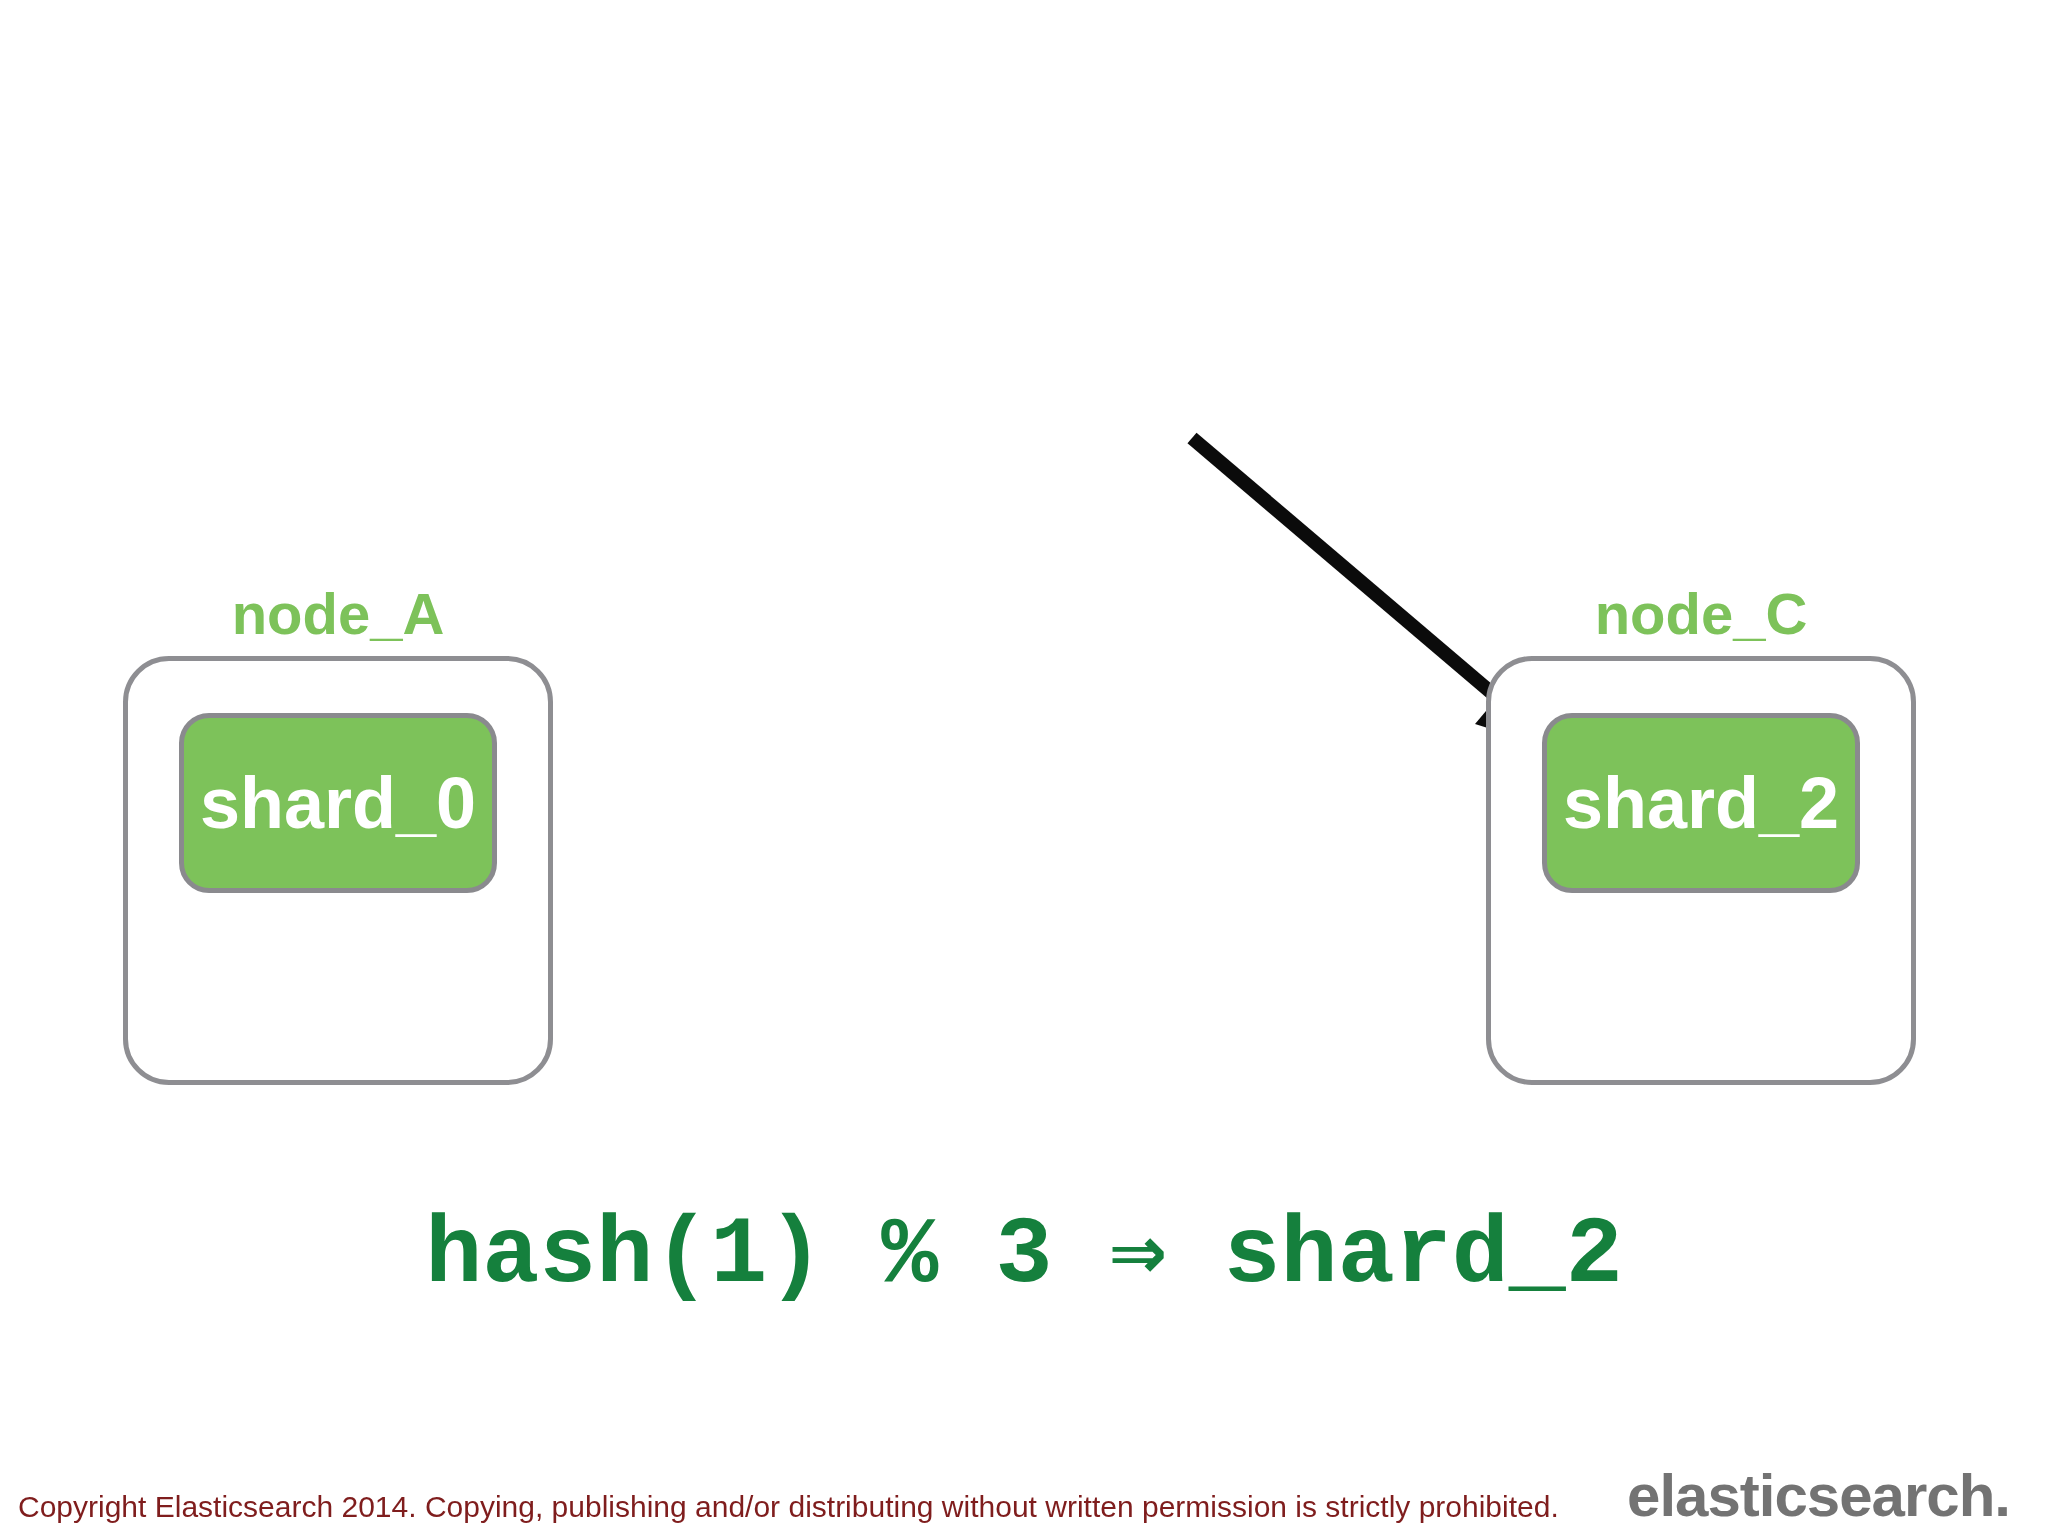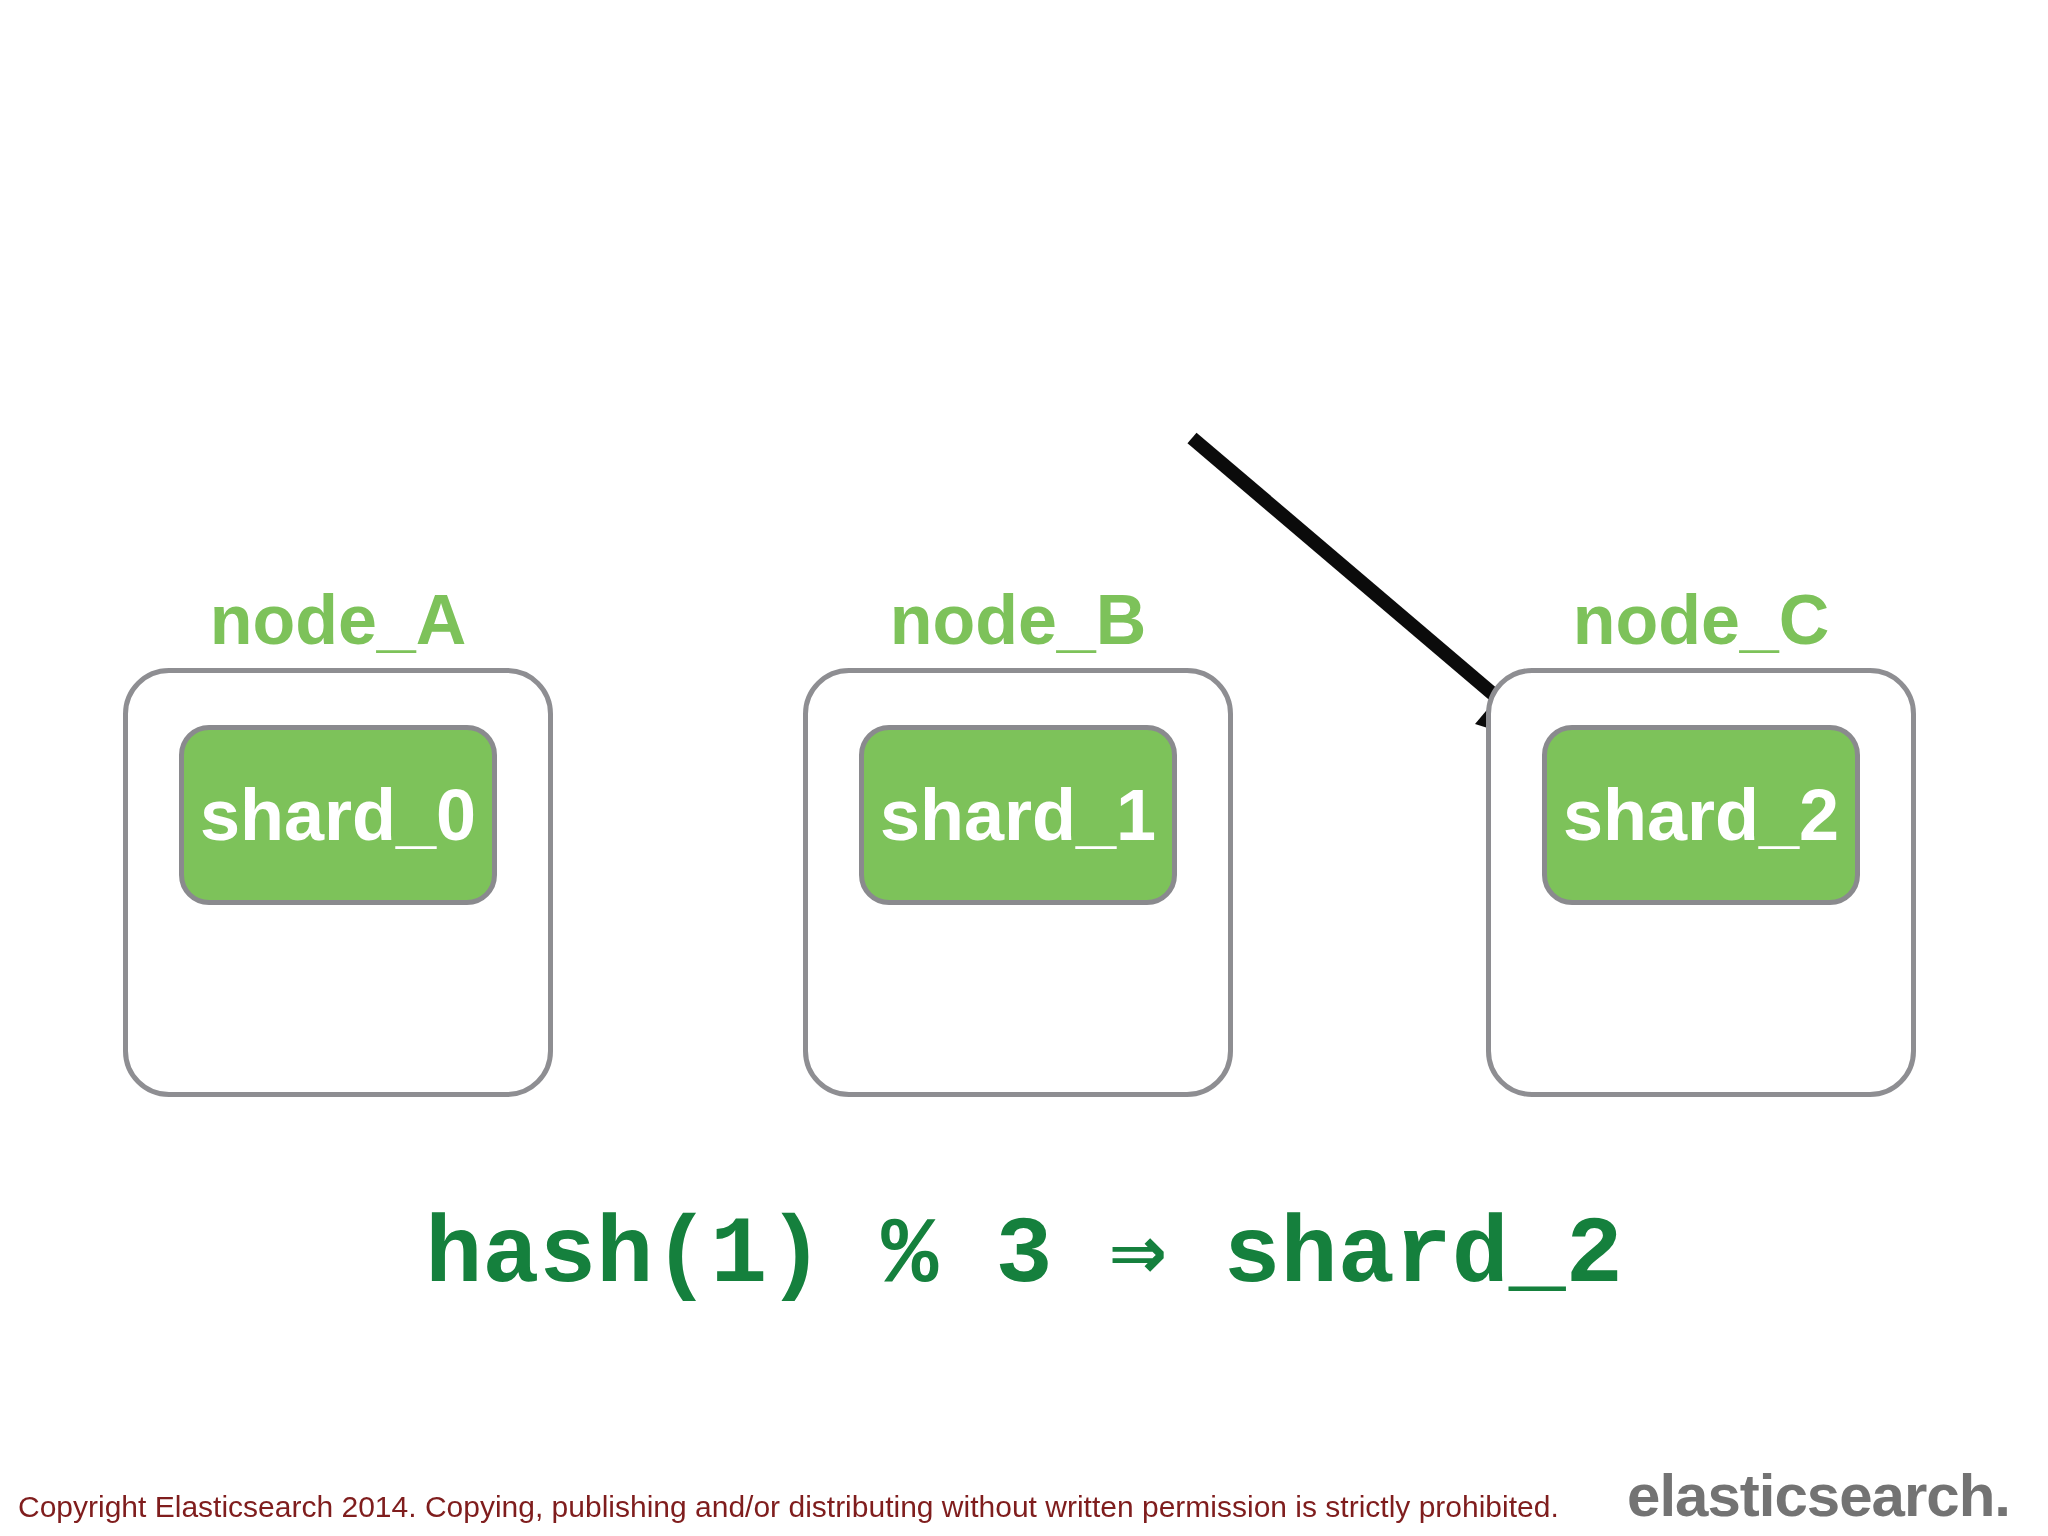--- a/index.html
+++ b/index.html
@@ -46,21 +46,21 @@
     position: absolute;
     top: 585px;
     width: 430px;
     text-align: center;
   }
   .node-group.pos-a { left: 123px; }
   .node-group.pos-b { left: 803px; }
   .node-group.pos-c { left: 1486px; }
 
   .node-label {
-    font-size: 70px;
+    font-size: 58px;
     font-weight: bold;
     line-height: 1;
     color: #7DC25A;
     white-space: nowrap;
   }
   .node-box {
     box-sizing: border-box;
     margin-top: 13px;
     height: 429px;
     border: 5px solid #8E8E92;
@@ -138,28 +138,20 @@
 
   <div class="node-group pos-a">
     <div class="node-label">node_A</div>
     <div class="node-box">
       <div class="shard-box">
         <span class="shard-label">shard_0</span>
       </div>
     </div>
   </div>
 
-  <div class="node-group pos-b">
-    <div class="node-label">node_B</div>
-    <div class="node-box">
-      <div class="shard-box">
-        <span class="shard-label">shard_1</span>
-      </div>
-    </div>
-  </div>
 
   <div class="node-group pos-c">
     <div class="node-label">node_C</div>
     <div class="node-box">
       <div class="shard-box">
         <span class="shard-label">shard_2</span>
       </div>
     </div>
   </div>
 

